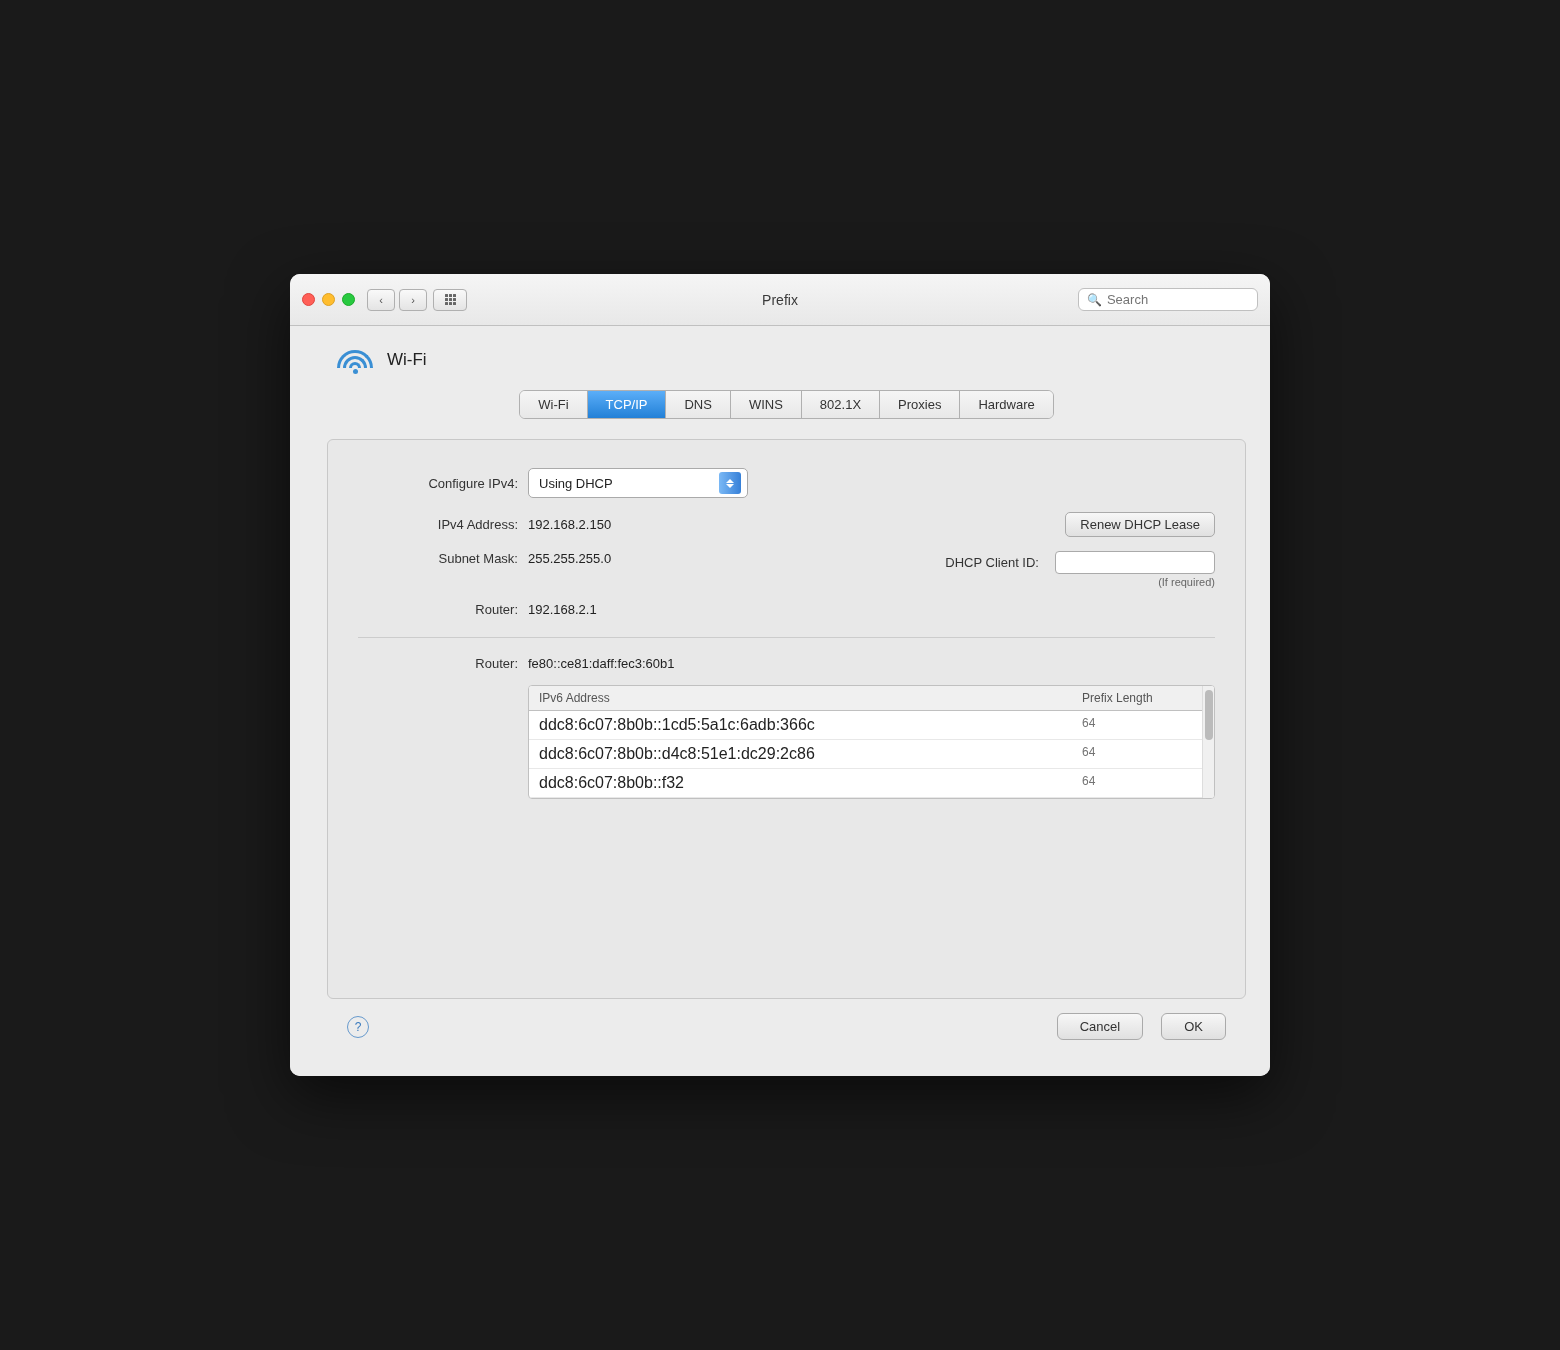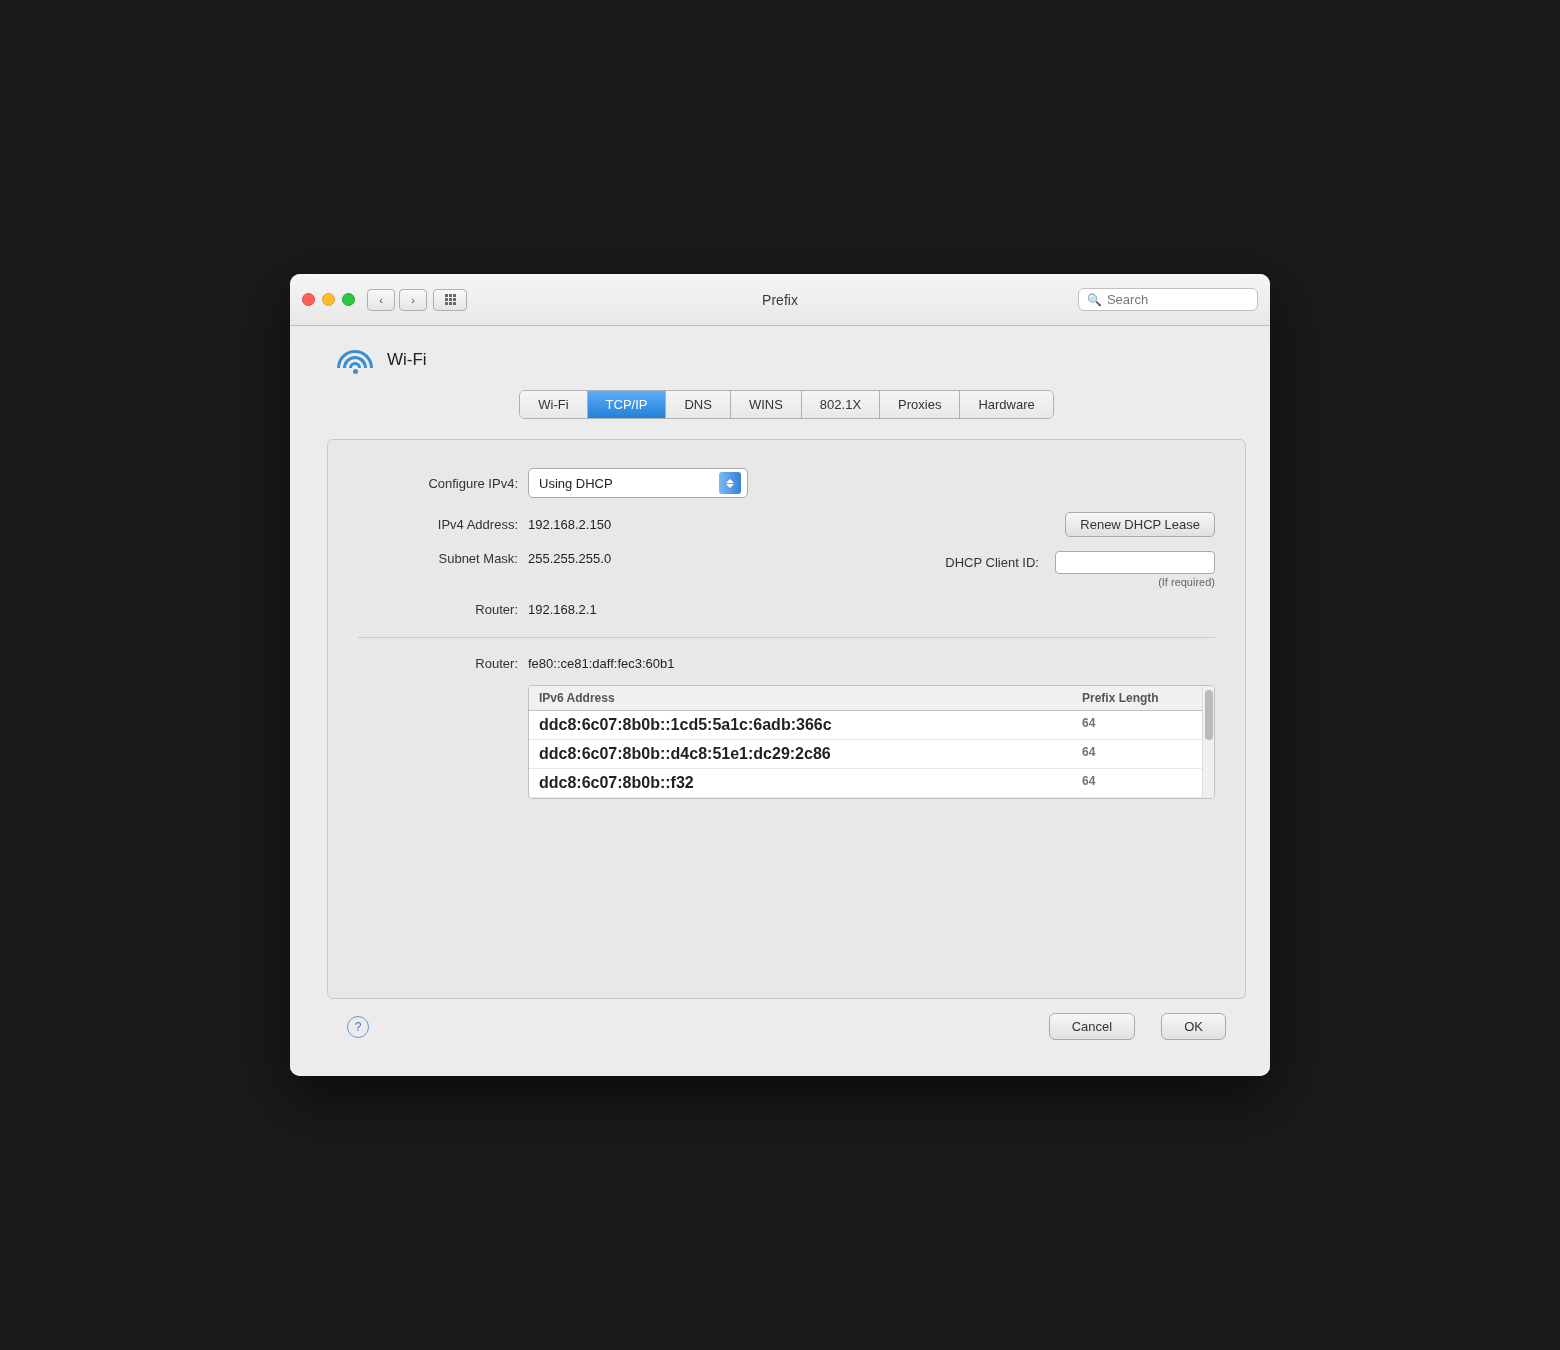--- a/index.html
+++ b/index.html
@@ -336,21 +336,20 @@
     }
 
     
     .ipv6-table {
       border: 1px solid #c0c0c0;
       border-radius: 4px;
       overflow: hidden;
       width: 100%;
       background: white;
       position: relative;
-      font-weight: bold;
     }
 
     .table-header-row {
       display: flex;
       background: #f0f0f0;
       border-bottom: 1px solid #c0c0c0;
       padding: 5px 10px;
     }
 
     .table-col-address {
@@ -423,21 +422,21 @@
       justify-content: center;
       font-size: 12px;
       color: #3a7abd;
       cursor: pointer;
       background: transparent;
     }
 
     .bottom-buttons {
       margin-left: auto;
       display: flex;
-      gap: 26px;
+      gap: 18px;
     }
 
     .btn-cancel, .btn-ok {
       padding: 5px 22px;
       border-radius: 6px;
       font-size: 13px;
       cursor: pointer;
       border: 1px solid #aaa;
     }
 

